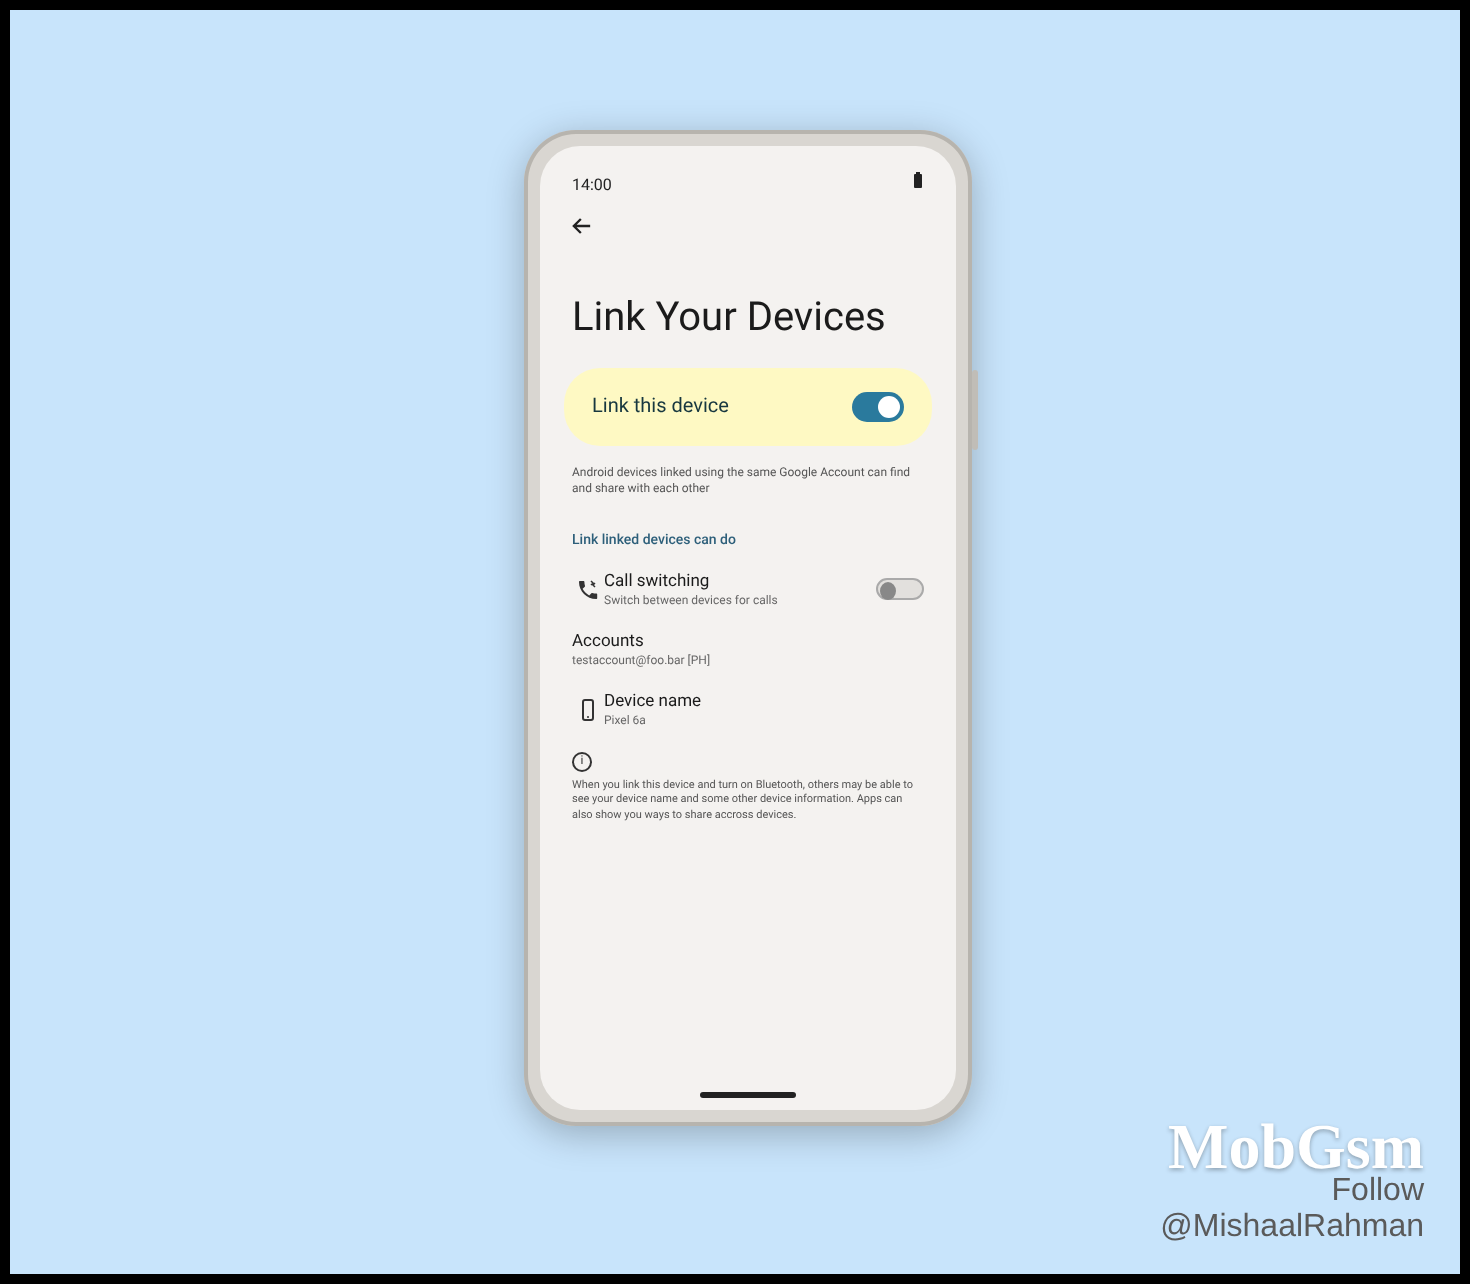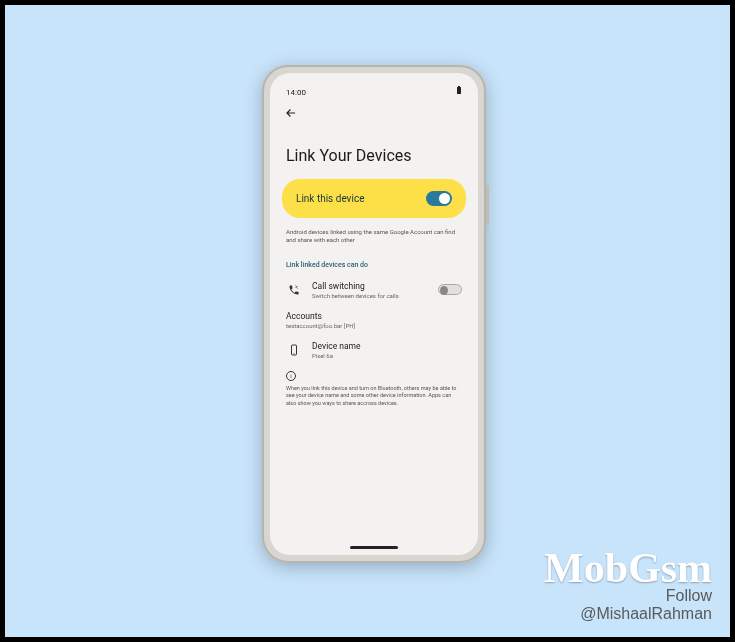--- a/index.html
+++ b/index.html
@@ -70,27 +70,27 @@
     height: 7px;
     background: #111;
     border-radius: 50%;
     box-shadow: 0 0 0 2px #333;
   }
   .back-row {
     padding: 8px 2px 4px 2px;
   }
   .back-icon { width: 14px; height: 14px; stroke: #222; stroke-width: 2; fill: none; }
   .page-title {
-    font-size: 16px;
+    font-size: 20px;
     font-weight: 400;
     color: #1b1b1b;
     padding: 18px 4px 14px 4px;
   }
   .hero-card {
-    background: #fde047;
+    background: #fef9c3;
     border-radius: 18px;
     padding: 12px 14px;
     display: flex;
     align-items: center;
     justify-content: space-between;
     margin-bottom: 10px;
   }
   .hero-label { font-size: 10px; color: #17373f; }
   .toggle-on {
     width: 26px;
@@ -118,21 +118,20 @@
   .section-header {
     font-size: 7px;
     color: #2d5f7a;
     padding: 6px 4px 6px 4px;
     font-weight: 500;
   }
   .row {
     display: flex;
     align-items: center;
     padding: 6px 4px;
-    gap: 10px;
   }
   .row-icon-wrap { width: 16px; display: flex; justify-content: center; }
   .row-icon { width: 12px; height: 12px; fill: #333; }
   .row-text { flex: 1; }
   .row-title { font-size: 8.5px; color: #1b1b1b; }
   .row-sub { font-size: 6px; color: #666; margin-top: 1px; }
   .toggle-off {
     width: 24px;
     height: 11px;
     background: #e2e0dd;
@@ -182,21 +181,21 @@
   }
   .watermark {
     position: absolute;
     right: 18px;
     bottom: 14px;
     text-align: right;
     color: #fff;
     font-family: Georgia, 'Times New Roman', serif;
   }
   .wm-main {
-    font-size: 42px;
+    font-size: 32px;
     font-weight: 700;
     line-height: 1;
     text-shadow: 0 1px 2px rgba(0,0,0,0.3);
     margin-left: 42px;
   }
   .wm-follow {
     font-size: 16px;
     font-family: -apple-system, sans-serif;
     color: #5a5a5a;
     margin-top: -2px;

